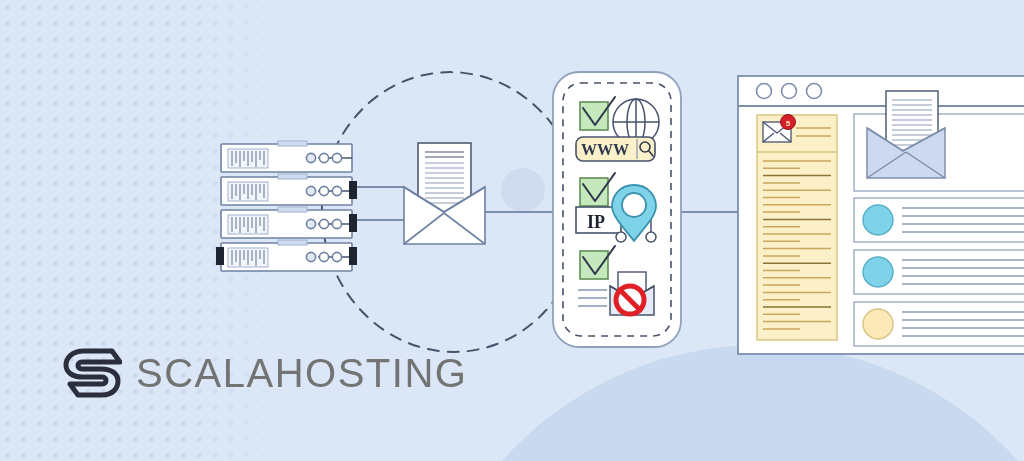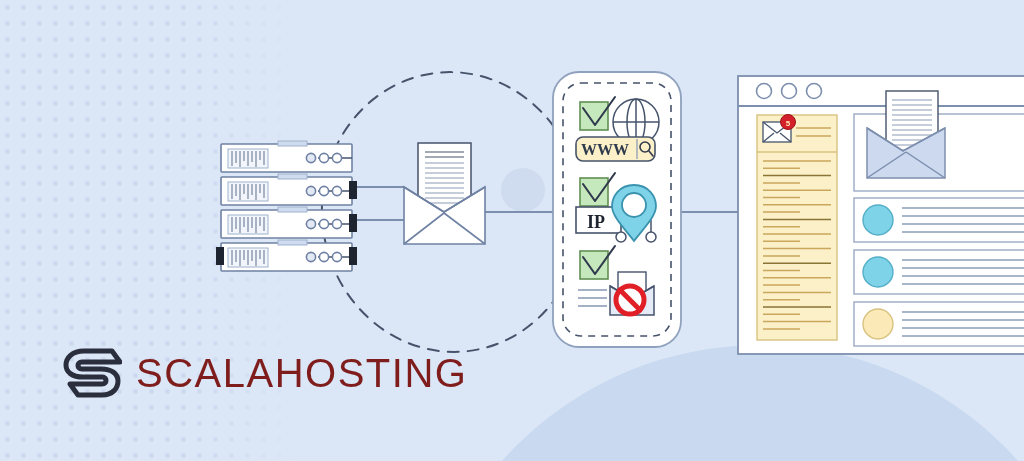--- a/index.html
+++ b/index.html
@@ -1,21 +1,21 @@
 <!DOCTYPE html>
 <html><head>
 <meta charset="utf-8">
 <style>
   html,body{margin:0;padding:0;background:#ffffff;}
   body{font-family:"Liberation Sans",sans-serif;}
   #scene{position:relative;width:1024px;height:461px;overflow:hidden;background:#dbe7f7;}
   #scene svg.layer{position:absolute;left:0;top:0;width:1024px;height:461px;display:block;}
   .brandwrap{position:absolute;left:62px;top:345px;display:flex;align-items:center;gap:14px;}
   .brandmark{width:60px;height:56px;}
-  .brandtext{font-family:"Liberation Sans",sans-serif;font-size:40px;letter-spacing:1.5px;color:#7f1d1d;font-weight:400;line-height:1;}
+  .brandtext{font-family:"Liberation Sans",sans-serif;font-size:40px;letter-spacing:1.5px;color:#737373;font-weight:400;line-height:1;}
 </style>
 </head>
 <body>
 
 <div id="scene">
 
   <svg class="layer" viewBox="0 0 1024 461">
     <defs>
       <pattern id="dots" width="16" height="16" patternUnits="userSpaceOnUse">
         <rect x="5.5" y="5.5" width="4" height="4" fill="#c9d8ef"></rect>

